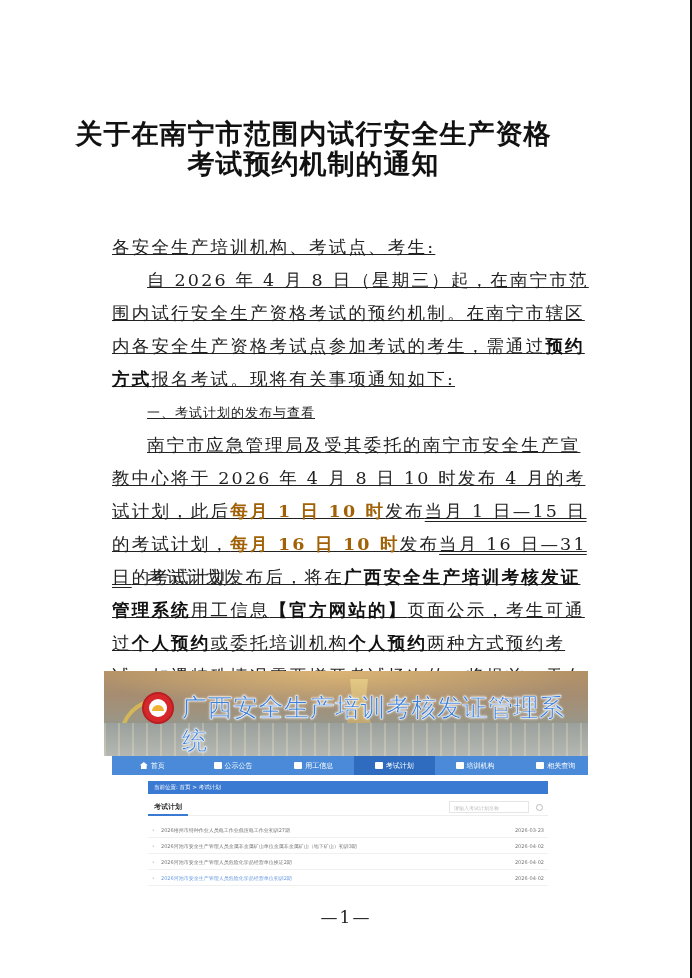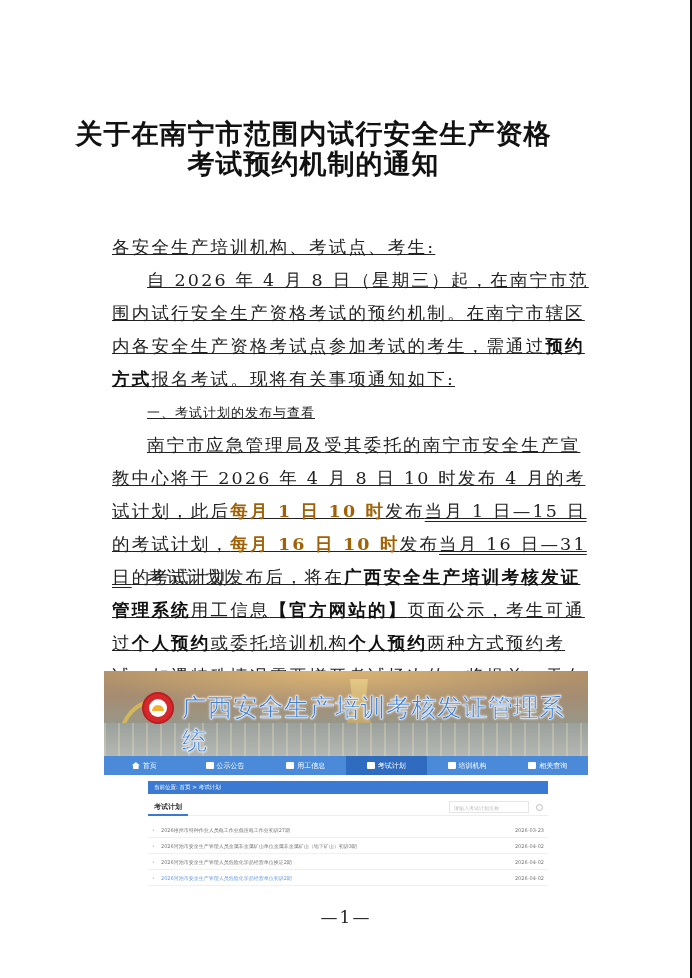--- a/index.html
+++ b/index.html
@@ -41,21 +41,21 @@
     position: absolute; left: 38px; top: 21px; width: 32px; height: 32px; border-radius: 50%;
     background: #d6282b; border: 2px solid #b81e22; box-sizing: border-box;
   }
   .logo .inner { position:absolute; left:5px; top:5px; width:18px; height:18px; border-radius:50%; background:#fff; }
   .logo .inner::after { content:""; position:absolute; left:3px; top:6px; width:12px; height:6px; background:#f0b030; border-radius:6px 6px 0 0; }
   .sys-title {
     position: absolute; left: 78px; top: 20px; font-family: "DejaVu Sans", sans-serif;
     font-size: 25px; color: #3d7fd8; letter-spacing: 0.5px; -webkit-text-stroke: 0.4px #ffffff;
     text-shadow: 0 0 3px #fff, 0 0 2px #fff;
   }
-  .nav { position: absolute; left: 0; top: 85px; width: 484px; height: 19px; background: #4a8ad8; display: flex; }
+  .nav { position: absolute; left: 8px; top: 85px; width: 484px; height: 19px; background: #4a8ad8; display: flex; }
   .nav-item { flex: 1; display: flex; align-items: center; justify-content: center; gap: 3px;
     color: #fff; font-family: "DejaVu Sans", sans-serif; font-size: 7px; }
   .nav-item.active { background: #2f6cc0; }
   .nav-icon { width: 8px; height: 7px; background: #fff; border-radius: 1px; display: inline-block; }
   .nav-icon.home { clip-path: polygon(50% 0, 100% 45%, 85% 45%, 85% 100%, 15% 100%, 15% 45%, 0 45%); }
   .crumb { position: absolute; left: 44px; top: 110px; width: 400px; height: 13px; background: #3b7ad2;
     color: #fff; font-family: "DejaVu Sans", sans-serif; font-size: 5.5px; line-height: 13px; padding-left: 6px; box-sizing: border-box; }
   .plan-title { position: absolute; left: 50px; top: 131px; font-family: "DejaVu Sans", sans-serif; font-size: 7px; font-weight: bold; color: #333; }
   .plan-underline { position: absolute; left: 44px; top: 143px; width: 40px; height: 1.5px; background: #3b7ad2; }
   .plan-rule { position: absolute; left: 44px; top: 144px; width: 400px; height: 1px; background: #eee; }

